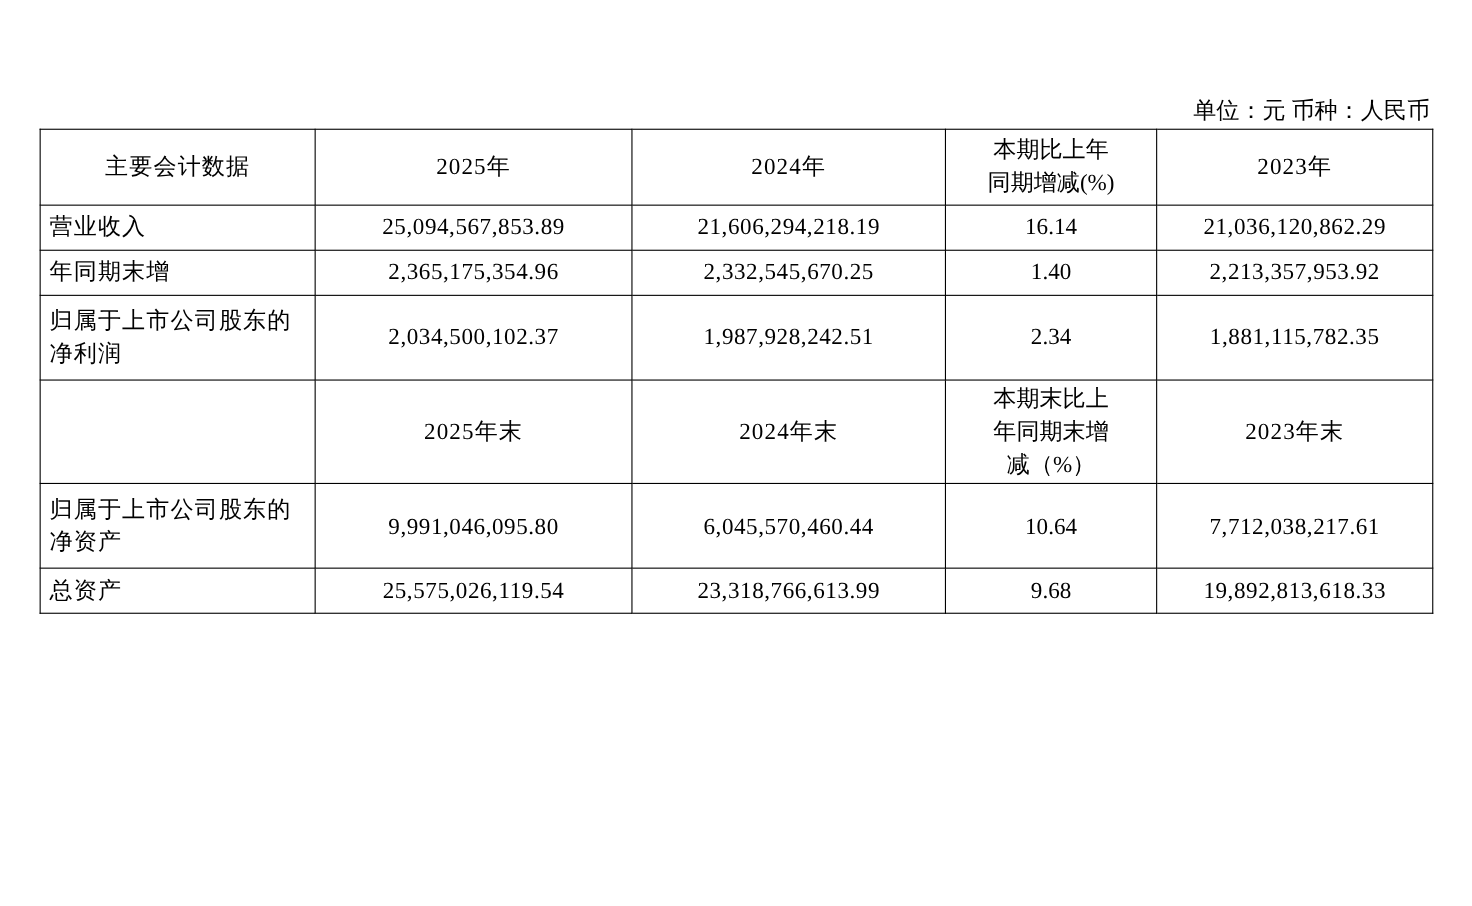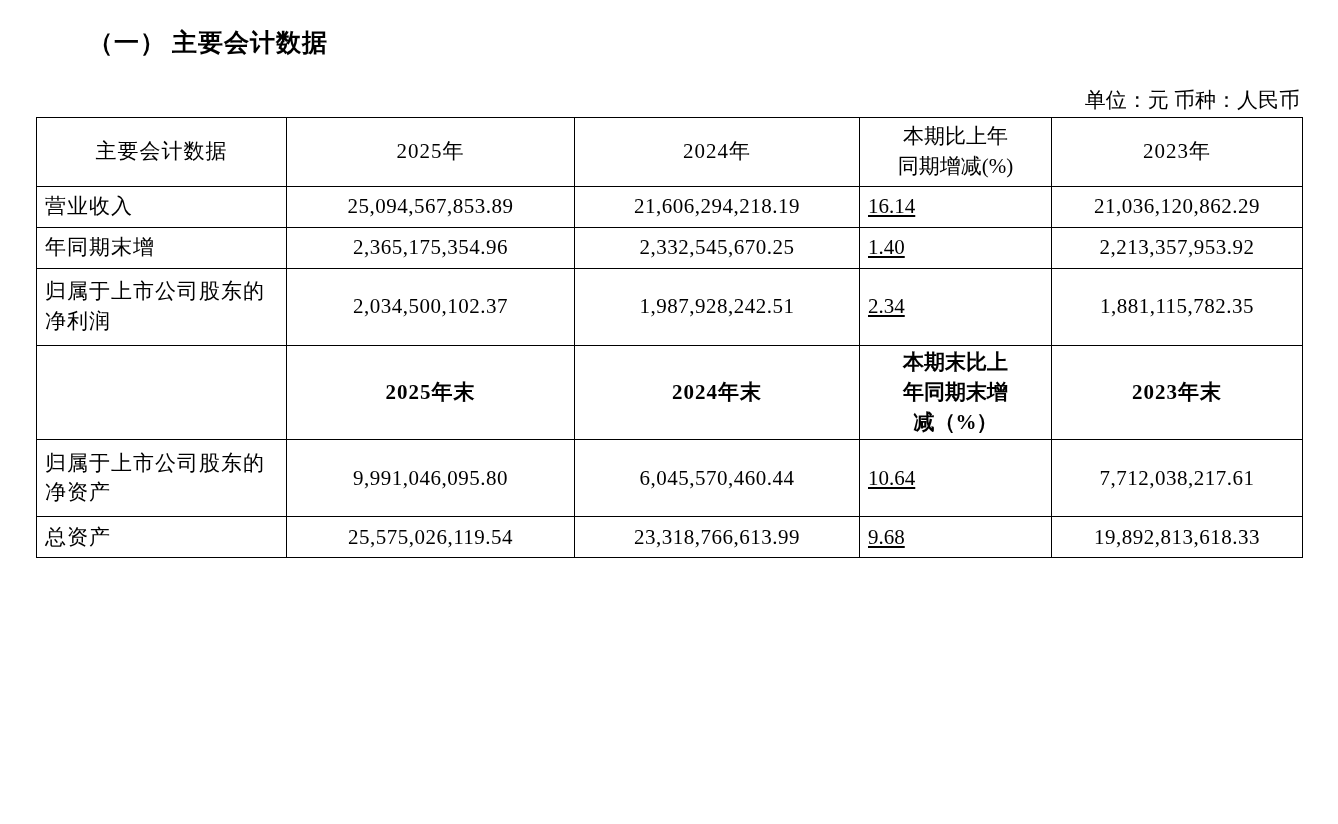--- a/index.html
+++ b/index.html
@@ -72,47 +72,43 @@
     letter-spacing: 1px;
   }
   td.num {
     text-align: center;
     font-family: "Liberation Serif", "DejaVu Serif", serif;
     letter-spacing: 0.5px;
     white-space: nowrap;
     margin-left: 16px;
   }
   td.pct {
-    text-align: left;
+    text-align: center;
     padding-right: 14px;
     white-space: nowrap;
-    text-decoration: underline;
   }
   td.head-wrap {
     text-align: center;
     line-height: 1.3;
   }
   .r-head td { height: 64px; }
   .r-1 td, .r-2 td { height: 36px; }
   .r-3 td { height: 72px; }
   .r-4 td { height: 148px; }
   .r-5 td { height: 74px; }
-  .r-6 td { height: 88px; font-weight: bold; }
+  .r-6 td { height: 88px; }
   .r-7 td { height: 72px; }
   .r-8 td { height: 36px; }
   .empty-cell { border: 1px solid #000; }
 </style>
 </head>
 <body>
 
 <div class="page">
 
-  <div class="heading">
-    <span class="num">（一）</span><span>主要会计数据</span>
-  </div>
 
   <div class="unit-line">单位：元  币种：人民币</div>
 
   <table class="main">
     <colgroup>
       <col class="c0">
         <col class="c1">
         <col class="c2">
         <col class="c3">
         <col class="c4">

